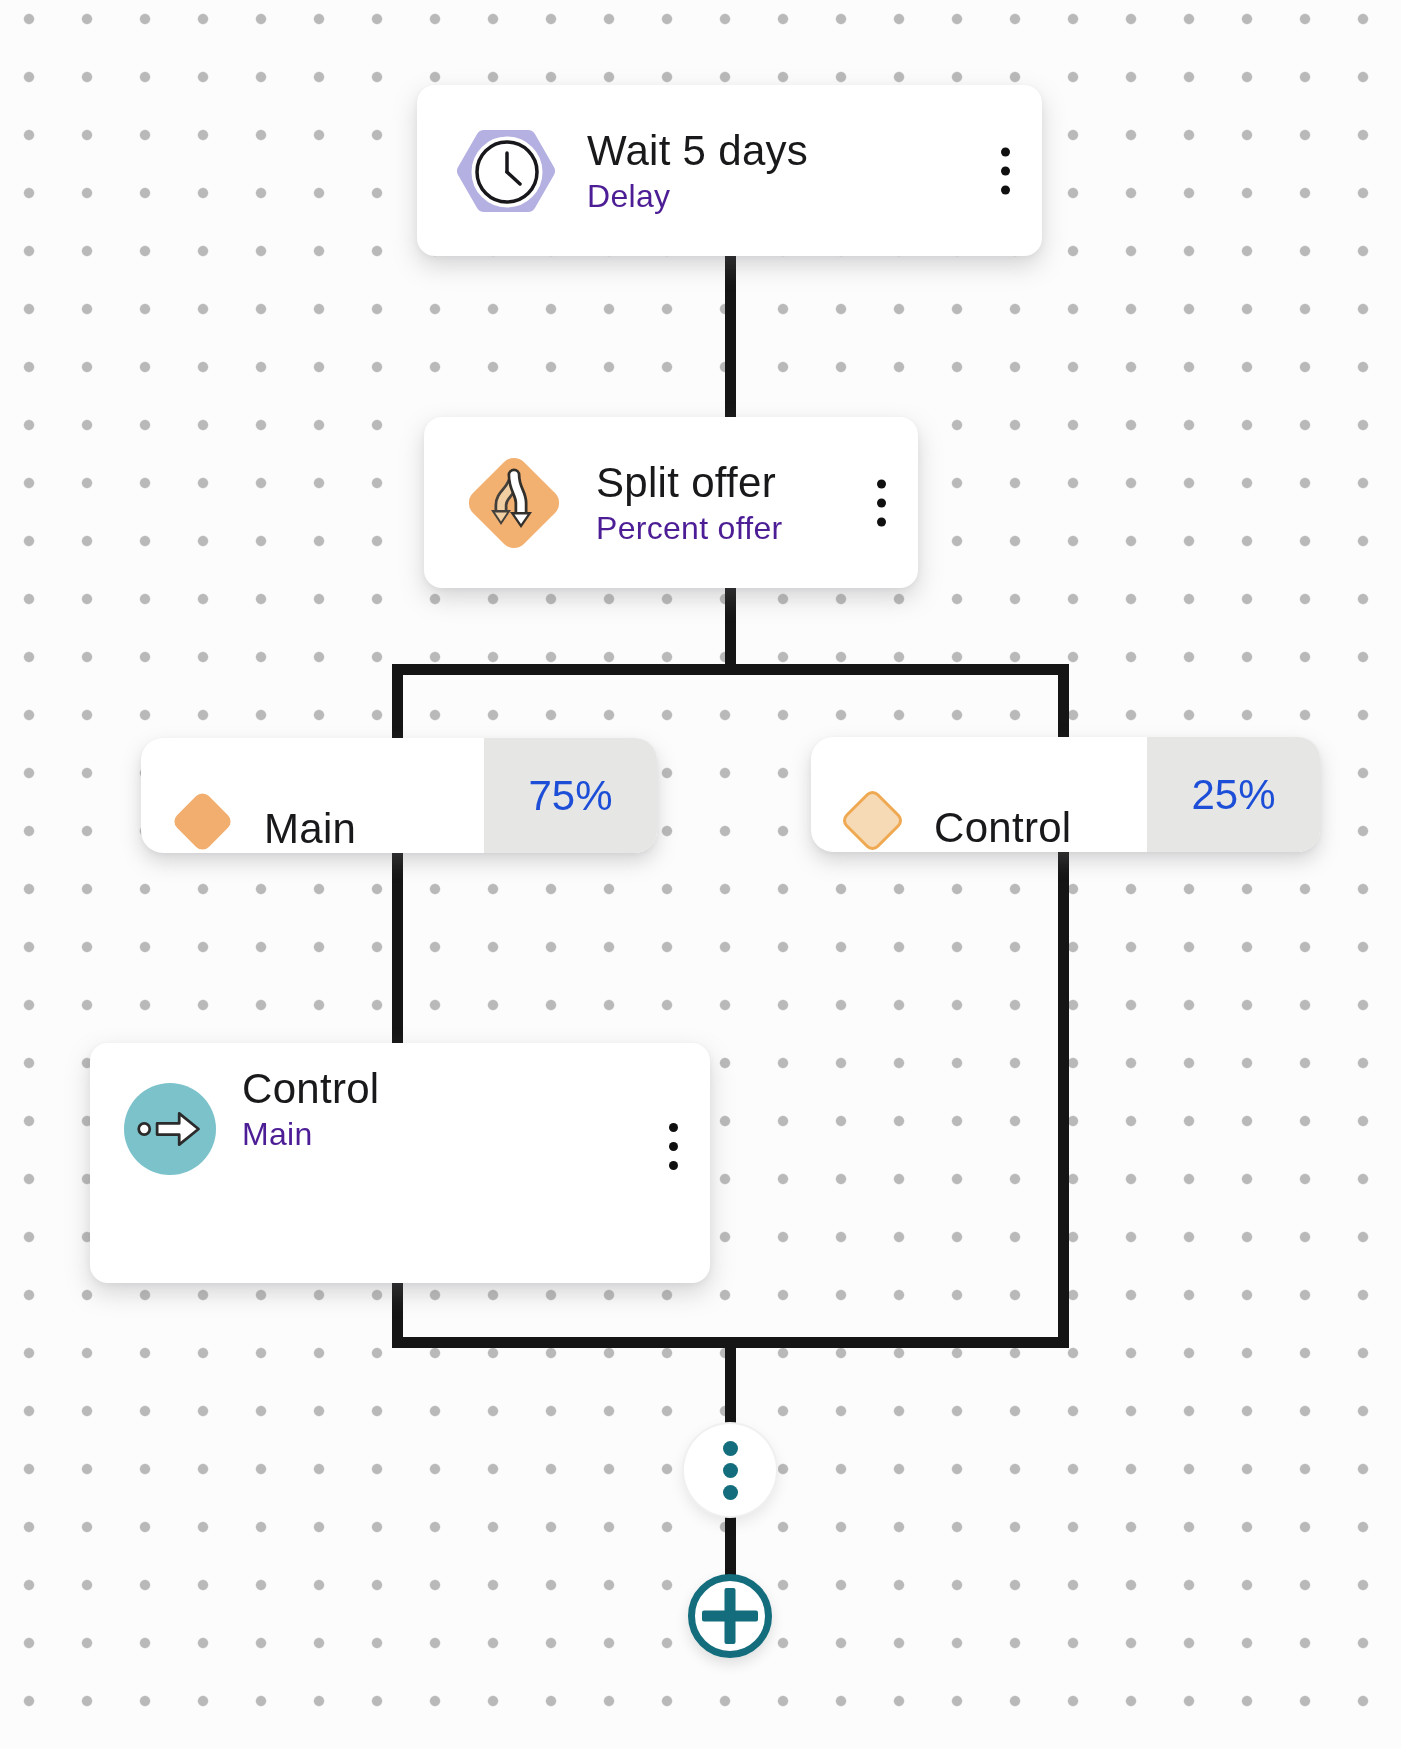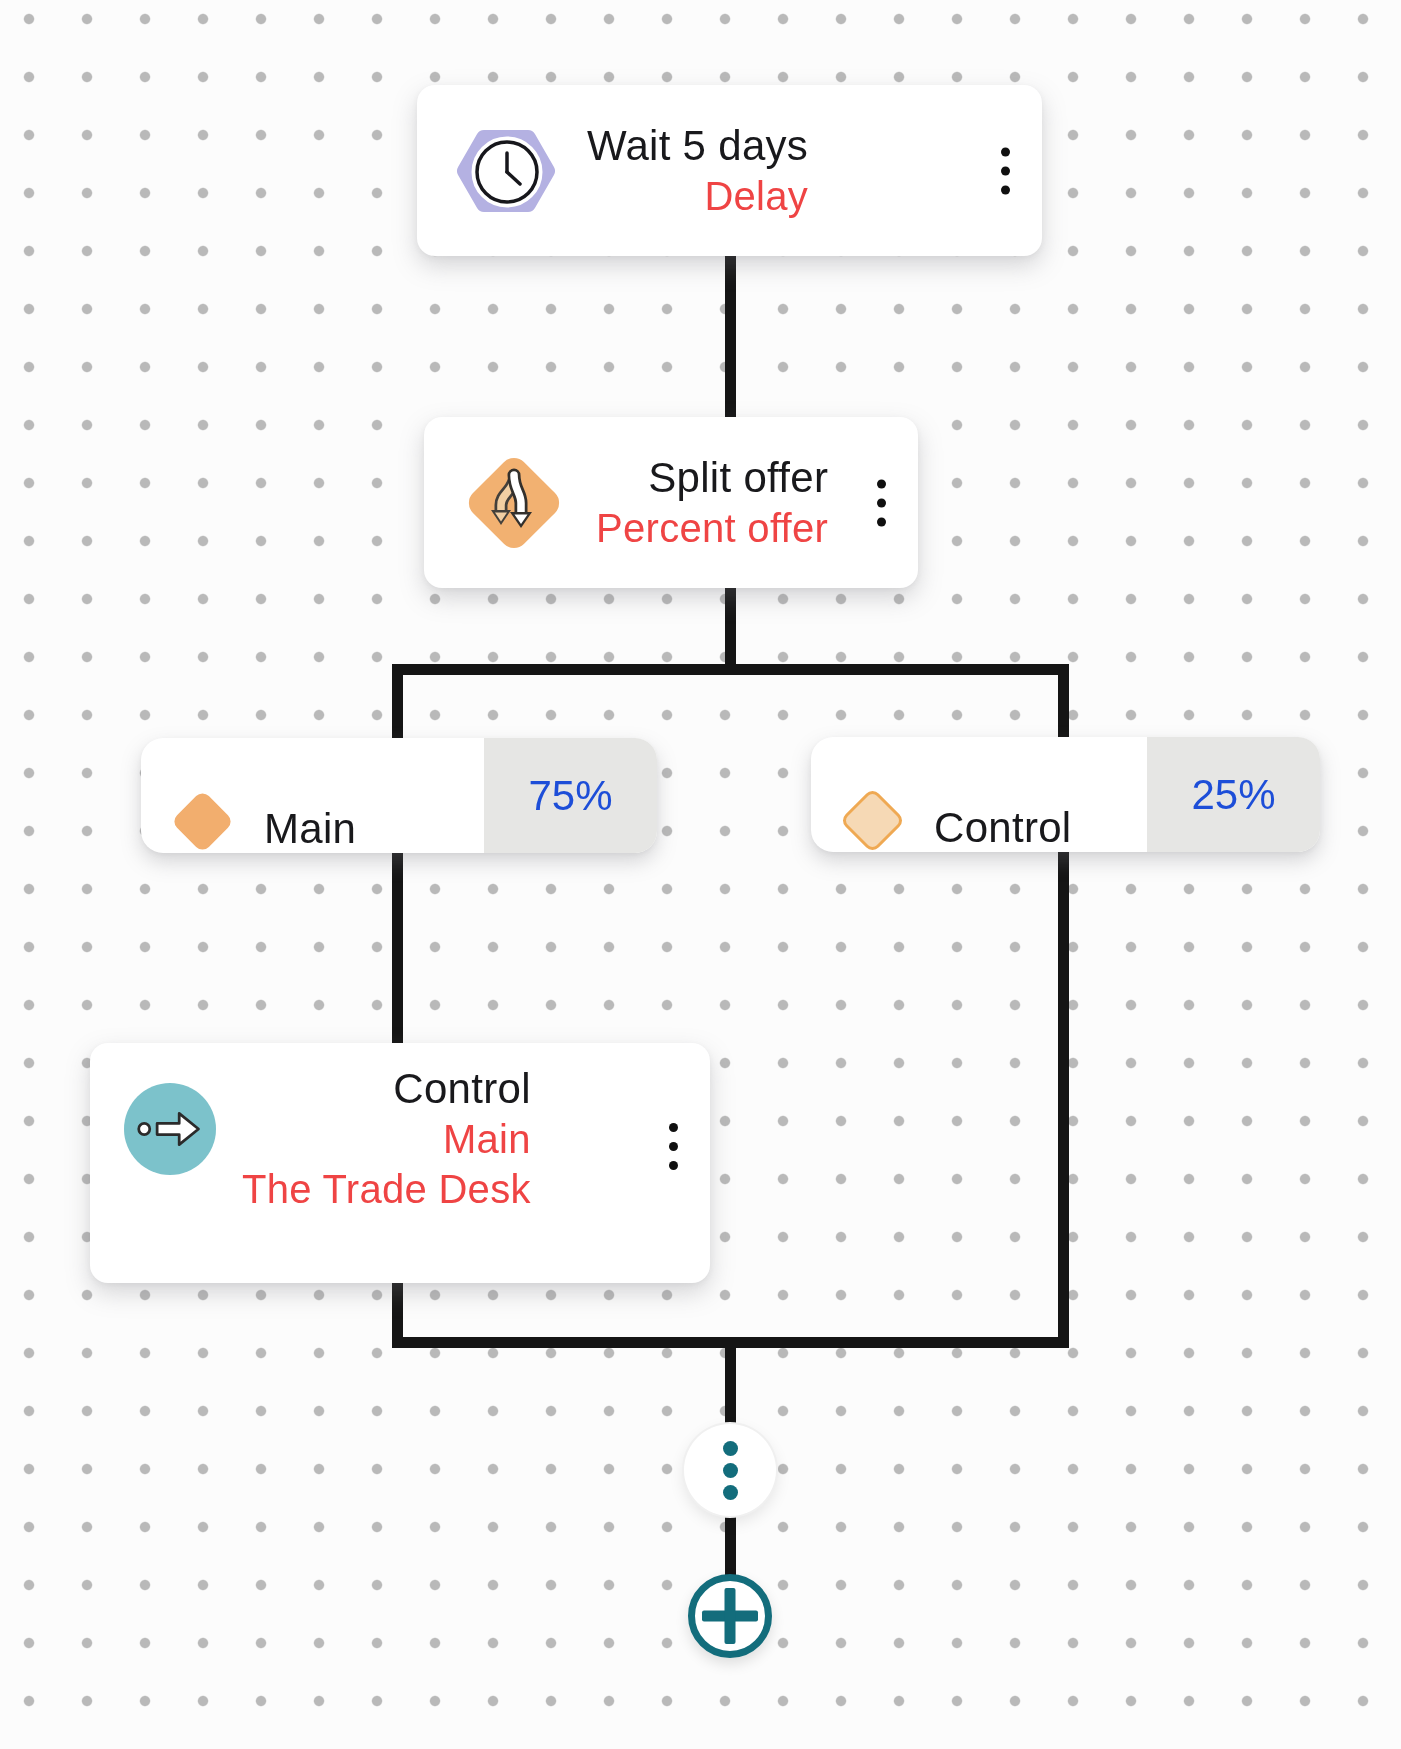--- a/index.html
+++ b/index.html
@@ -13,23 +13,23 @@
   }
   
   .conn{position:absolute;background:#151515;z-index:1;}
   
   .card{
     position:absolute;background:#FFFFFF;border-radius:18px;z-index:3;cursor:pointer;
     box-shadow:0 10px 24px rgba(125,125,132,.30),0 2px 6px rgba(0,0,0,.05);
     display:flex;align-items:center;
   }
   .icon-wrap{margin-left:34px;flex:0 0 auto;display:flex;align-items:center;justify-content:center;}
-  .texts{margin-left:26px;display:flex;flex-direction:column;gap:5px;text-align:right;}
+  .texts{margin-left:26px;display:flex;flex-direction:column;gap:5px;}
   .title{font-size:42px;font-weight:500;color:#19191C;letter-spacing:.3px;line-height:1.12;}
-  .subtitle{font-size:40px;font-weight:400;color:#ef4444;letter-spacing:.3px;line-height:1.12;}
+  .subtitle{font-size:32px;font-weight:400;color:#4c1d95;letter-spacing:.3px;line-height:1.12;}
   .kebab{
     position:absolute;right:22px;top:50%;transform:translateY(-50%);
     display:flex;flex-direction:column;gap:10px;align-items:center;
     background:none;border:none;cursor:pointer;padding:8px 10px;
   }
   .kebab .dot{width:9px;height:9px;border-radius:50%;background:#101010;}
   .card-activate{align-items:flex-start;}
   .card-activate .icon-wrap{margin-top:40px;}
   .card-activate .texts{margin-top:22px;}
   .card-activate .kebab{top:72px;transform:none;}
@@ -151,21 +151,20 @@
       <span class="teal-circle">
         <svg width="92" height="92" viewBox="0 0 100 100">
           <circle cx="22" cy="50" r="6" fill="#FFFFFF" stroke="#2B2B2B" stroke-width="3"></circle>
           <path d="M36,44 h24 v-11 l21,17 -21,17 v-11 h-24 z" fill="#FFFFFF" stroke="#2B2B2B" stroke-width="3" stroke-linejoin="round"></path>
         </svg>
       </span>
     </span>
     <span class="texts">
       <span class="title">Control</span>
       <span class="subtitle">Main</span>
-      <span class="subtitle">The Trade Desk</span>
     </span>
     <button class="kebab">
       <span class="dot"></span>
       <span class="dot"></span>
       <span class="dot"></span>
     </button>
   </div>
 
   <button class="collapsed">
     <span class="tdot"></span>

